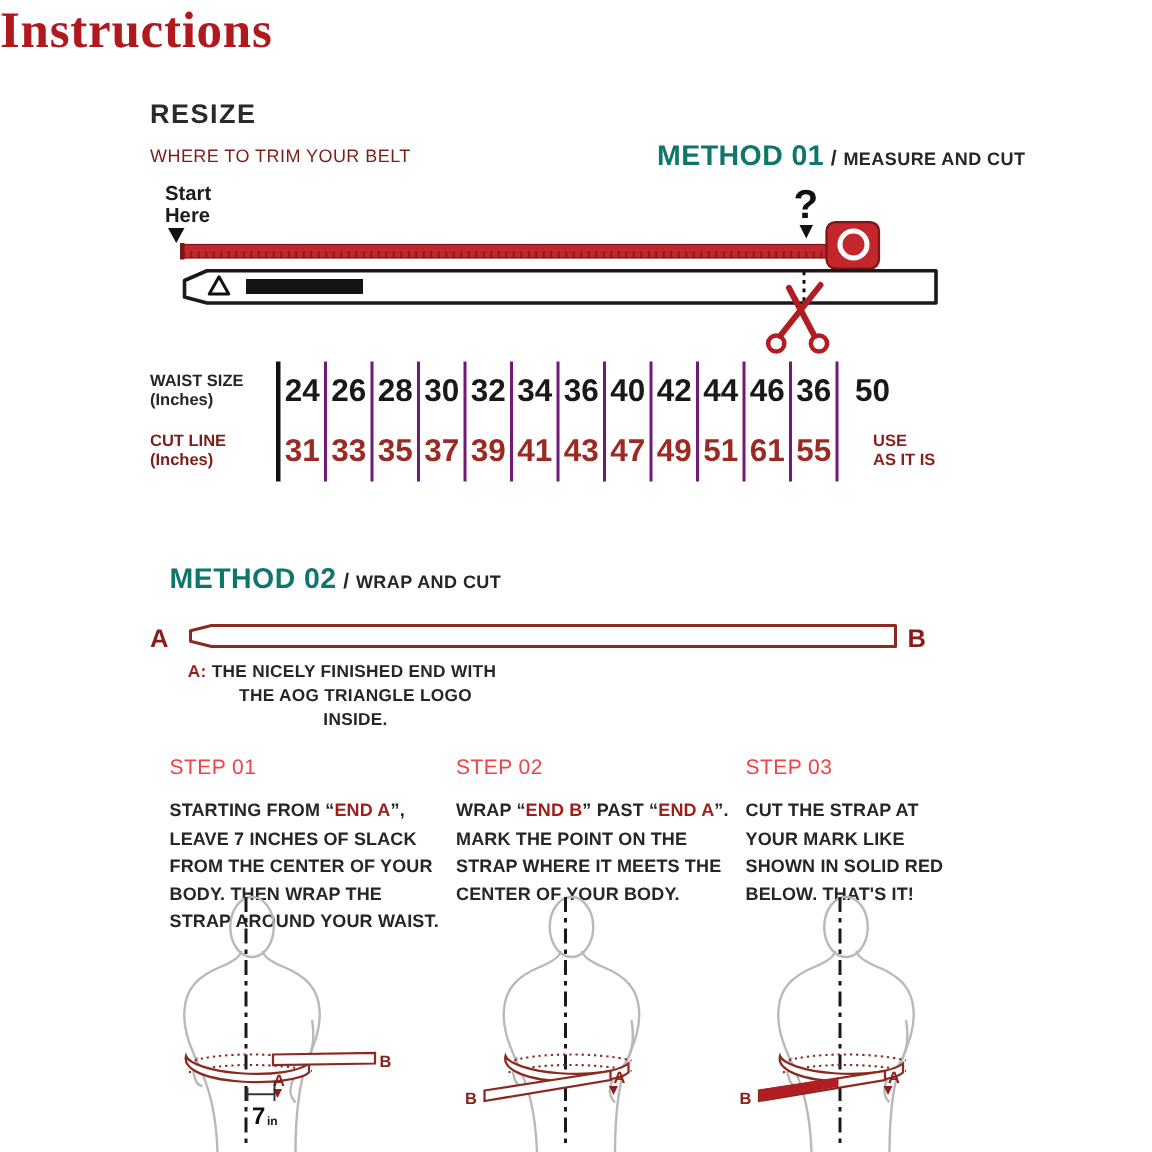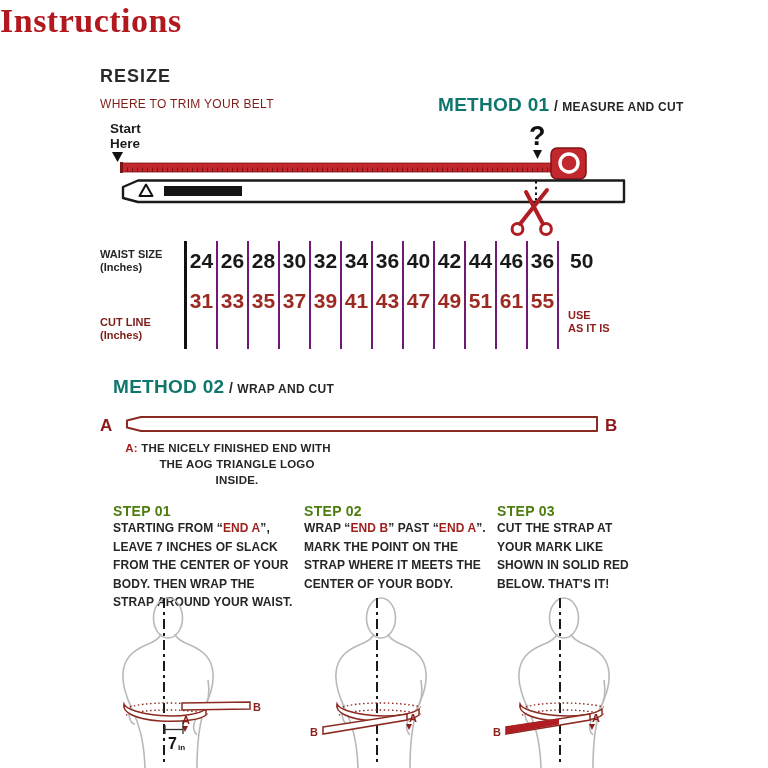--- a/index.html
+++ b/index.html
@@ -29,32 +29,32 @@
   .tlabel{height:40px;display:flex;flex-direction:column;justify-content:center;
           font-size:11px;font-weight:bold;color:#262626;line-height:13px;}
   .tlabel.mr{color:#7d1d17;}
   .tcol{width:29px;border-left:2px solid #701a75;text-align:center;}
   .tcol.first{border-left:3px solid #111;}
   .tcol.last{width:88px;text-align:left;}
   .wv{height:40px;line-height:40px;font-size:21px;font-weight:bold;color:#191919;}
   .cv{height:40px;line-height:40px;font-size:21px;font-weight:bold;color:#9c2a22;}
   .tcol.last .wv{padding-left:11px;}
   .cv.use{font-size:11px;line-height:13px;display:flex;flex-direction:column;
-          padding-left:9px;color:#8b1f1b;margin-top:28px;}
+          justify-content:center;padding-left:23px;color:#8b1f1b;}
 
   
   .ab-desc{font-size:11.5px;font-weight:bold;color:#262626;line-height:16px;
            padding-left:18px;text-indent:-18px;letter-spacing:.2px;text-align:center;}
   .ab-a{left:124px;top:440px;width:190px;}
   .ab-b{left:462px;top:440px;width:180px;}
   .red{color:#9c1f1c;}
 
   
   .step{top:503px;}
-  .step-title{font-size:14px;font-weight:bold;color:#4d7c0f;letter-spacing:.3px;margin-bottom:0;}
+  .step-title{font-size:14px;font-weight:normal;color:#ef4444;letter-spacing:.3px;margin-bottom:12px;}
   .step-body{margin:0;font-size:12px;font-weight:bold;color:#262626;line-height:18.5px;letter-spacing:.1px;}
 </style>
 </head>
 <body>
 
 <div class="page">
 
   <div class="abs title">Instructions</div>
 
   <div class="abs resize-h">RESIZE</div>

